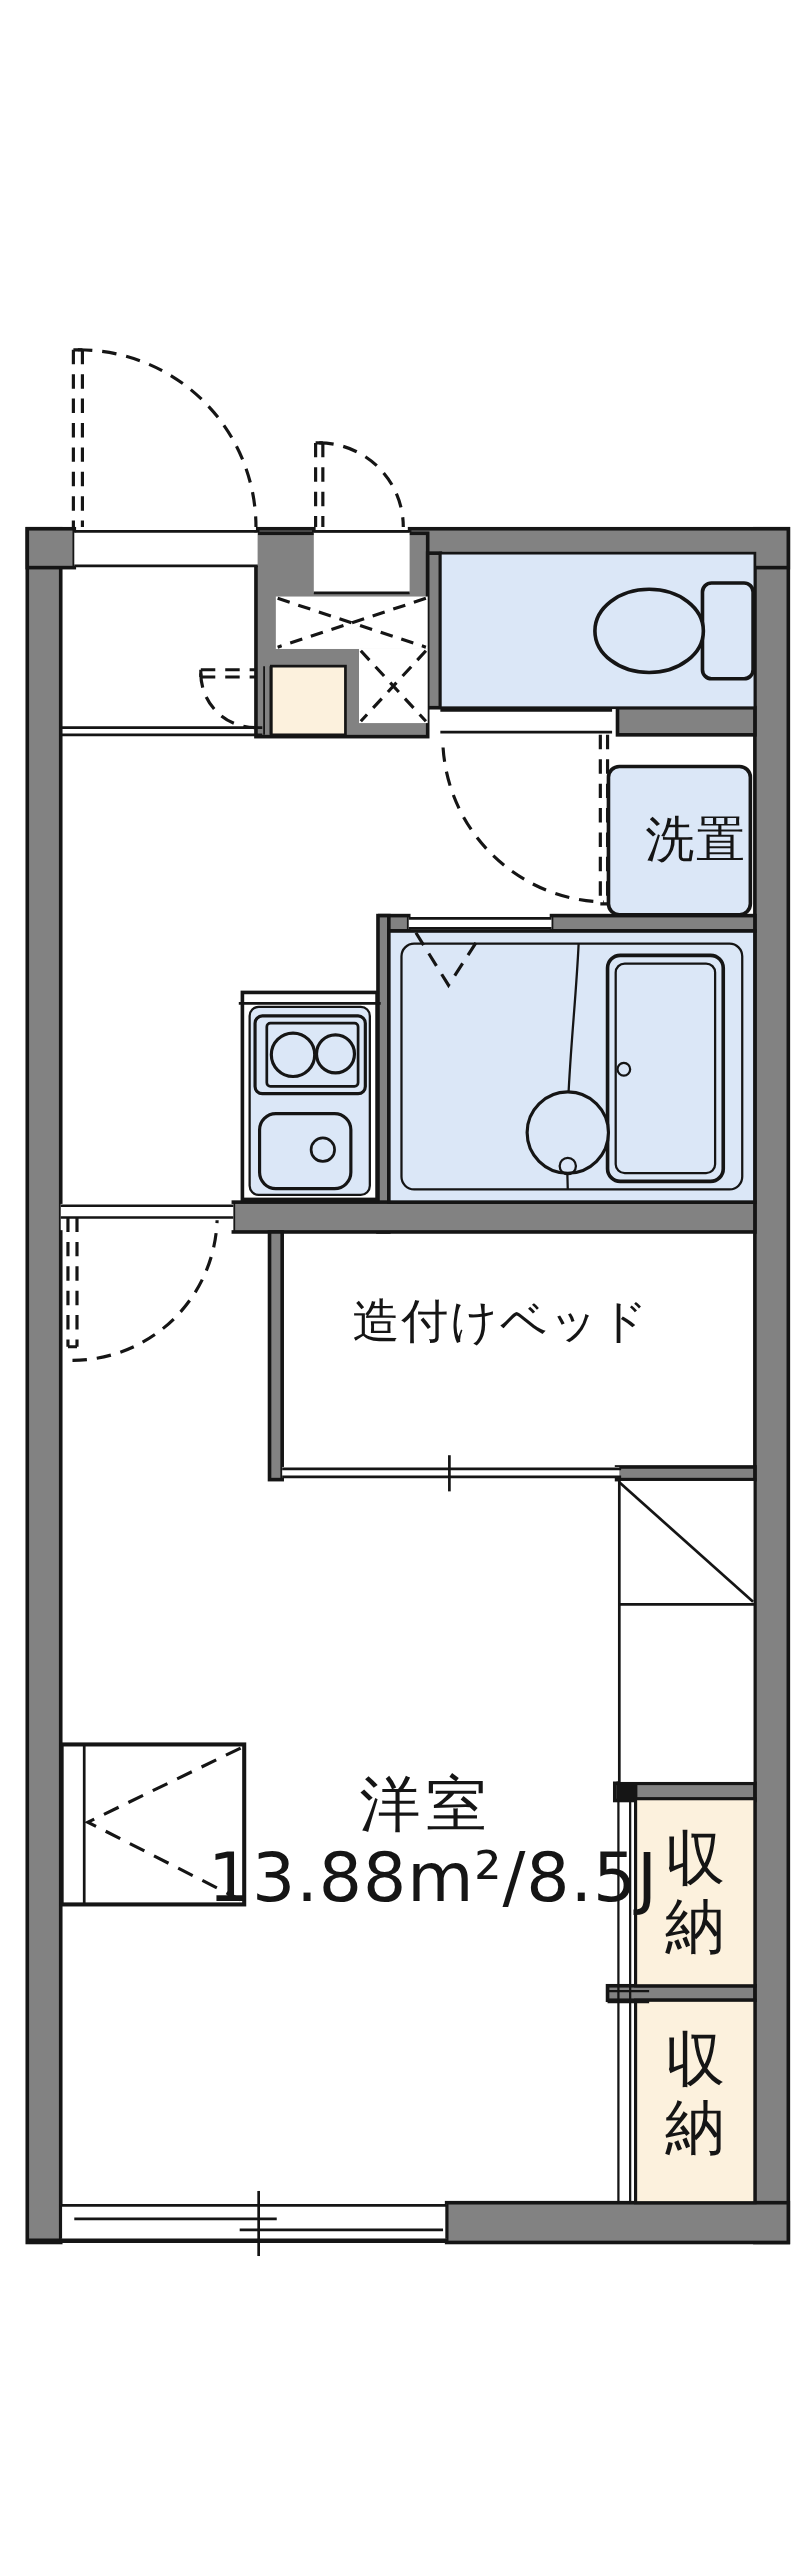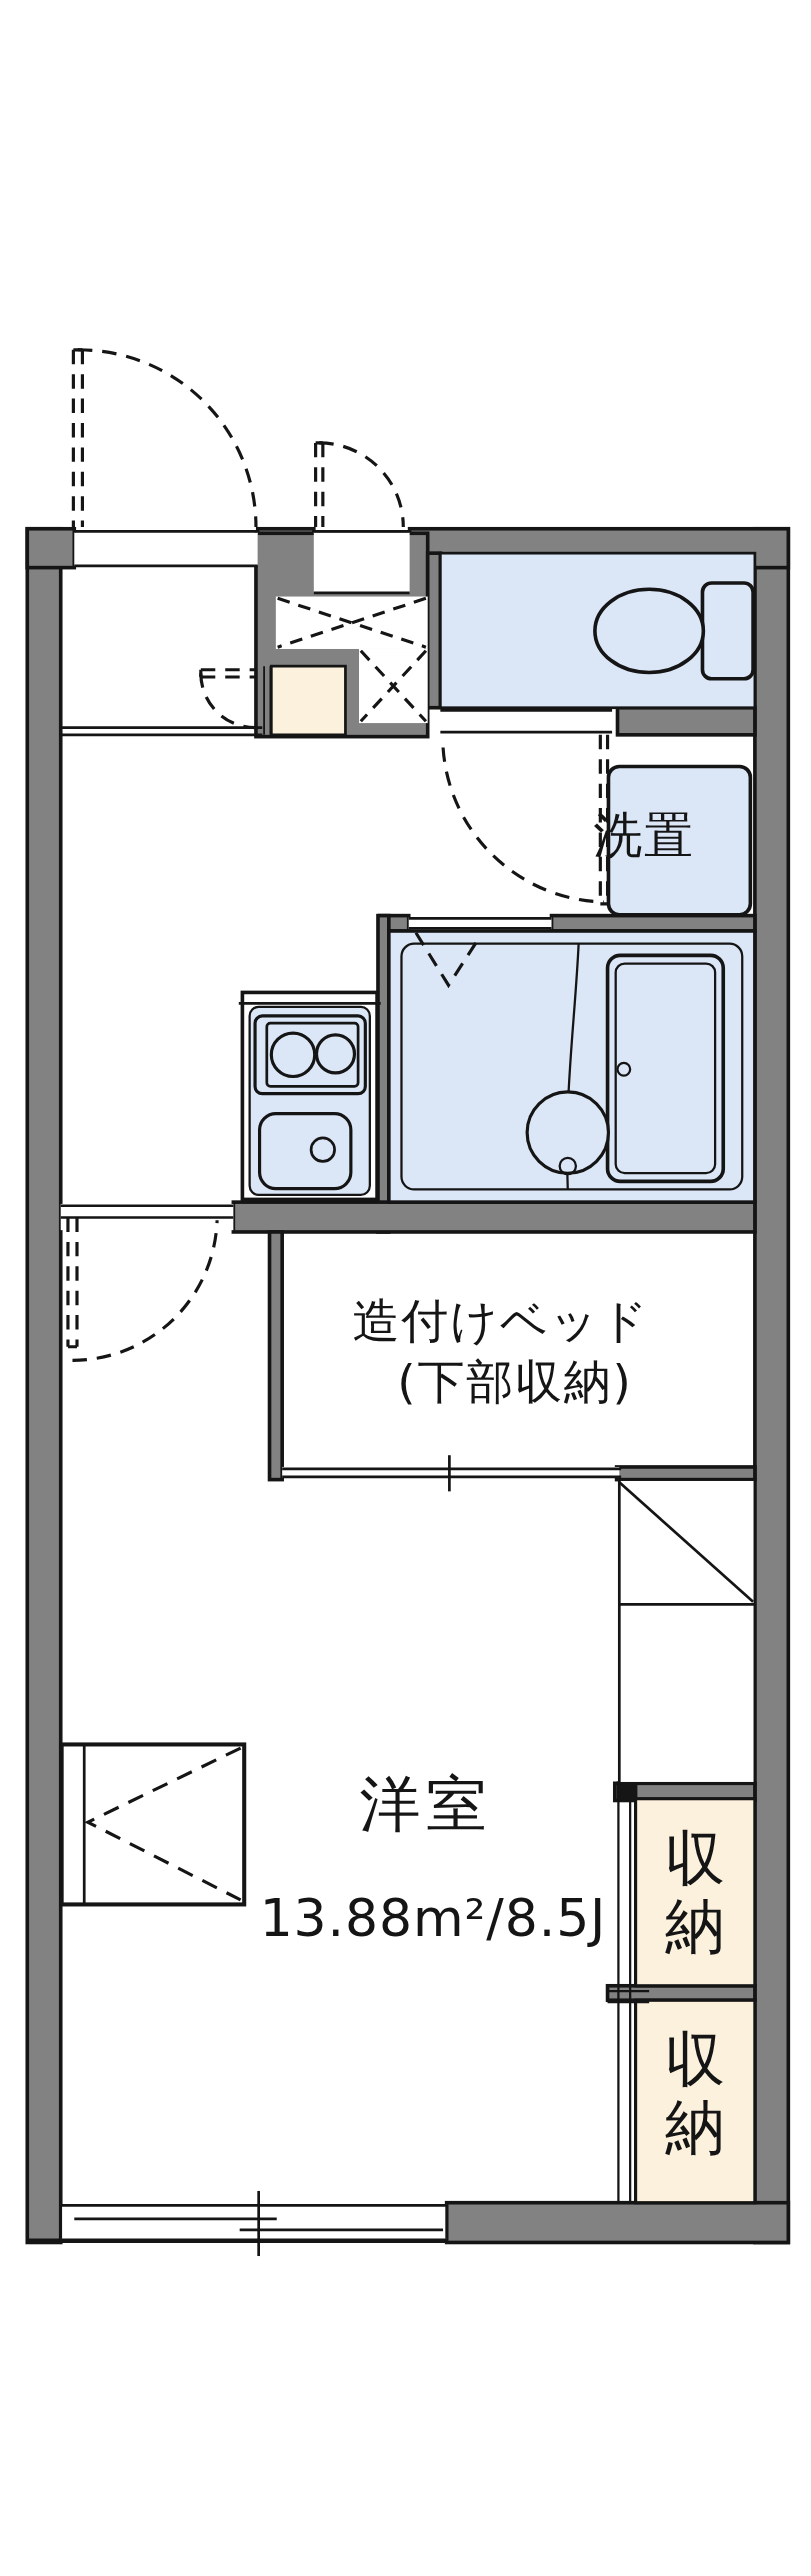--- a/index.html
+++ b/index.html
@@ -2,21 +2,21 @@
 <html style="--wall: #828282; --roomblue: #dbe7f7; --cream: #fcf1dd; --ink: #151515;font-size:14.5px"><head>
 <meta charset="utf-8">
 <style>
   html,body{margin:0;padding:0;background:#fff;}
   .canvas{position:relative;width:812px;height:2576px;background:#ffffff;overflow:hidden;
           font-family:"DejaVu Sans","Liberation Sans",sans-serif;color:var(--ink,#111);}
   .plan-svg{position:absolute;left:0;top:0;}
   .label{position:absolute;transform:translate(-50%,-50%);white-space:nowrap;
          color:var(--ink,#111);text-align:center;line-height:1.05;}
   .room-title{font-size:61px;letter-spacing:5.4px;}
-  .room-area{font-size:52px;letter-spacing:0.9px;margin-top:40px;}
+  .room-area{font-size:68px;letter-spacing:0.9px;}
   .bed-label{font-size:47px;letter-spacing:1.8px;}
   .washer-label{font-size:49px;letter-spacing:1.8px;}
   .vlabel{display:flex;flex-direction:column;align-items:center;font-size:60px;line-height:68px;}
 </style>
 </head>
 <body>
 
 <div class="canvas">
 
 <svg class="plan-svg" width="812" height="2576" viewBox="0 0 898 2850">
@@ -132,22 +132,21 @@
     <path d="M265 2467 H490"></path>
     <line x1="286" y1="2424" x2="286" y2="2496"></line>
     <path d="M67 2439 V2477 M494 2439 V2477"></path>
   </g>
   <line x1="30" y1="2479" x2="494" y2="2479" stroke="#151515" stroke-width="5"></line>
 </svg>
 
   <div class="label room-title" style="left:426px;top:1804px;">洋室</div>
   <div class="label room-area" style="left:433px;top:1878px;">13.88m²/8.5J</div>
   <div class="label bed-label" style="left:501px;top:1321px;">造付けベッド</div>
-  <div class="label bed-label" style="left:515px;top:1382px;">(下部収納)</div>
-  <div class="label washer-label" style="left:644px;top:840px;font-family:Liberation Mono, monospace;">洗置</div>
+  <div class="label washer-label" style="left:696px;top:840px;">洗置</div>
   <div class="label vlabel" style="left:695px;top:1892px;">
     <span>収</span>
     <span>納</span>
   </div>
   <div class="label vlabel" style="left:695px;top:2093px;">
     <span>収</span>
     <span>納</span>
   </div>
 </div>
 

